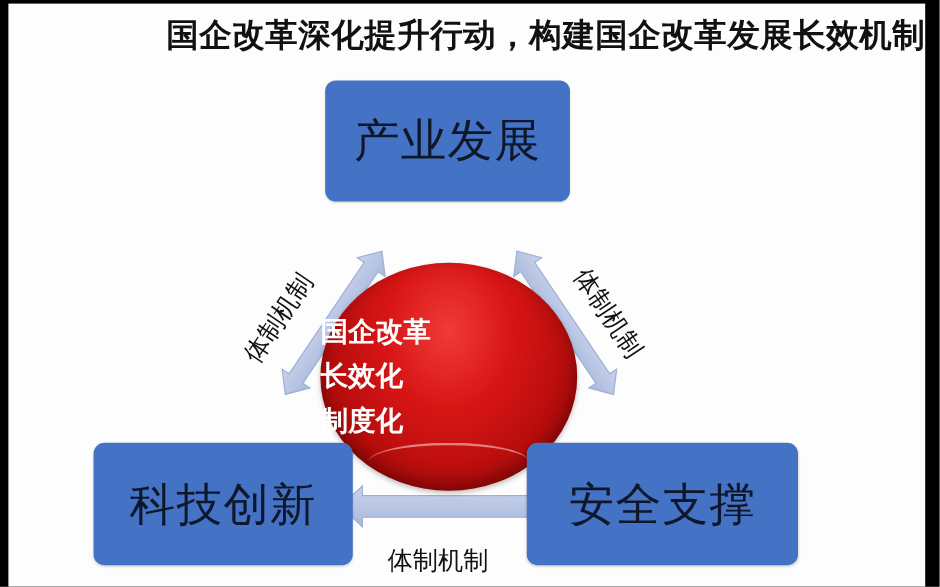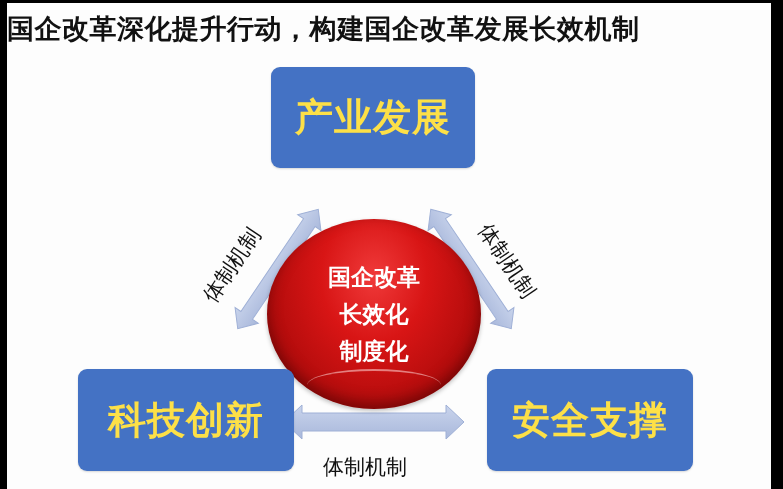--- a/index.html
+++ b/index.html
@@ -1,25 +1,25 @@
 <!DOCTYPE html>
 <html><head>
 <meta charset="utf-8">
 <style>
   html,body{margin:0;padding:0;}
   body{width:783px;height:489px;background:#000;position:relative;overflow:hidden;font-family:"DejaVu Sans","Liberation Sans",sans-serif;}
   .slide{position:absolute;left:7px;top:3px;width:764px;height:486px;background:#fdfdfd;overflow:hidden;}
-  .title{position:absolute;left:0;top:8px;width:764px;text-align:left;font-size:27px;font-weight:bold;color:#111;letter-spacing:0.5px;white-space:nowrap;}
-  .box{position:absolute;background:#4472c4;border-radius:9px;color:#fde047;font-weight:bold;font-size:38px;display:flex;align-items:center;justify-content:center;letter-spacing:1px;box-shadow:0 1px 2px rgba(0,0,0,0.15);}
+  .title{position:absolute;left:0;top:8px;width:764px;text-align:right;font-size:27px;font-weight:bold;color:#111;letter-spacing:0.5px;white-space:nowrap;}
+  .box{position:absolute;background:#4472c4;border-radius:9px;color:#0f172a;font-weight:normal;font-size:38px;display:flex;align-items:center;justify-content:center;letter-spacing:1px;box-shadow:0 1px 2px rgba(0,0,0,0.15);}
   .arrows{position:absolute;left:0;top:0;}
   .sphere{position:absolute;left:260px;top:216px;width:214px;height:190px;border-radius:50%;
     background:radial-gradient(ellipse at 50% 30%, #f03a3a 0%, #d81515 35%, #b30c0c 70%, #8a0606 100%);
     box-shadow:inset 0 -6px 14px rgba(60,0,0,0.5), 0 2px 4px rgba(0,0,0,0.25);}
   .sphere::after{content:"";position:absolute;left:40px;top:150px;width:134px;height:30px;border-radius:50%;border-top:2px solid rgba(255,220,220,0.55);}
-  .sphere-text{position:absolute;left:260px;top:256px;width:214px;text-align:center;color:#fff;font-weight:bold;font-size:23px;line-height:37px;}
+  .sphere-text{position:absolute;left:260px;top:256px;width:214px;text-align:left;color:#fff;font-weight:bold;font-size:23px;line-height:37px;}
   .label{position:absolute;font-size:21px;color:#111;white-space:nowrap;}
 </style>
 </head>
 <body>
 
 <div class="slide">
   <div class="title">国企改革深化提升行动，构建国企改革发展长效机制</div>
 
   <svg class="arrows" width="764" height="486">
     <defs>
@@ -44,18 +44,18 @@
 
   <div class="sphere"></div>
   <div class="sphere-text">
     <div>国企改革</div>
     <div>长效化</div>
     <div>制度化</div>
   </div>
 
   <div class="box" style="left:264px;top:64px;width:204px;height:101px;">产业发展</div>
   <div class="box" style="left:71px;top:366px;width:216px;height:102px;">科技创新</div>
-  <div class="box" style="left:480px;top:366px;width:206px;height:102px;">安全支撑</div>
+  <div class="box" style="left:432px;top:366px;width:226px;height:102px;">安全支撑</div>
 
   <div class="label" style="left:183px;top:248px;transform:rotate(-56deg);transform-origin:center;">体制机制</div>
   <div class="label" style="left:458px;top:244px;transform:rotate(56deg);transform-origin:center;">体制机制</div>
   <div class="label" style="left:316px;top:450px;">体制机制</div>
 </div>
 
 </body></html>

